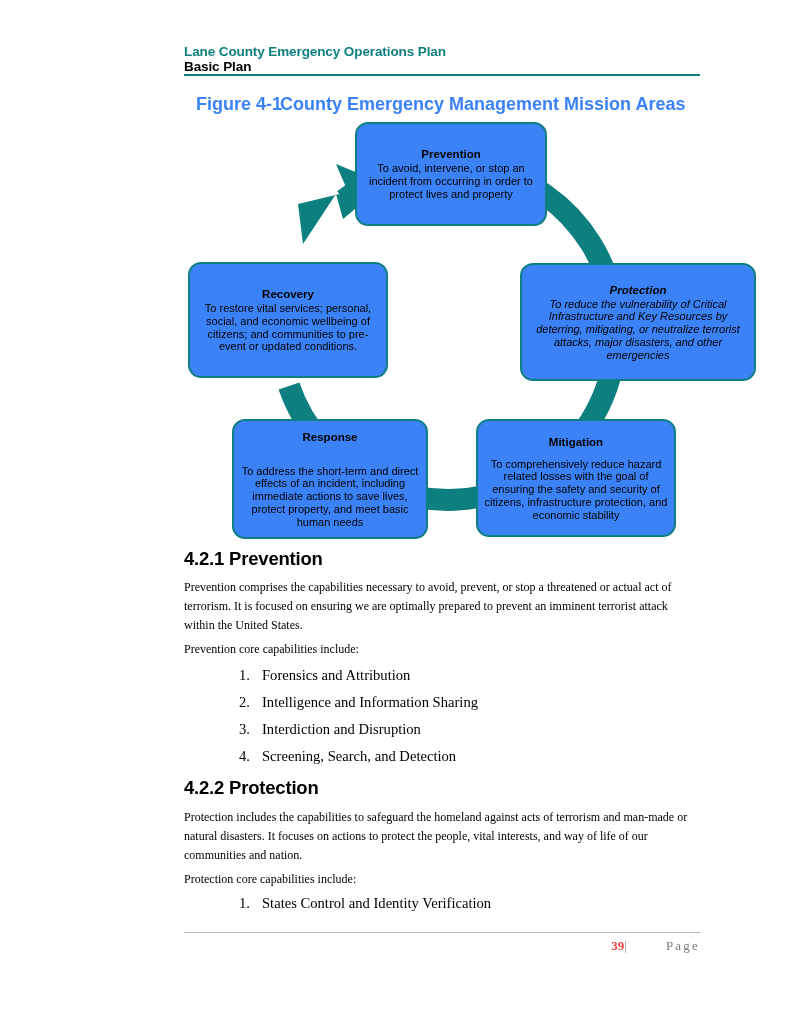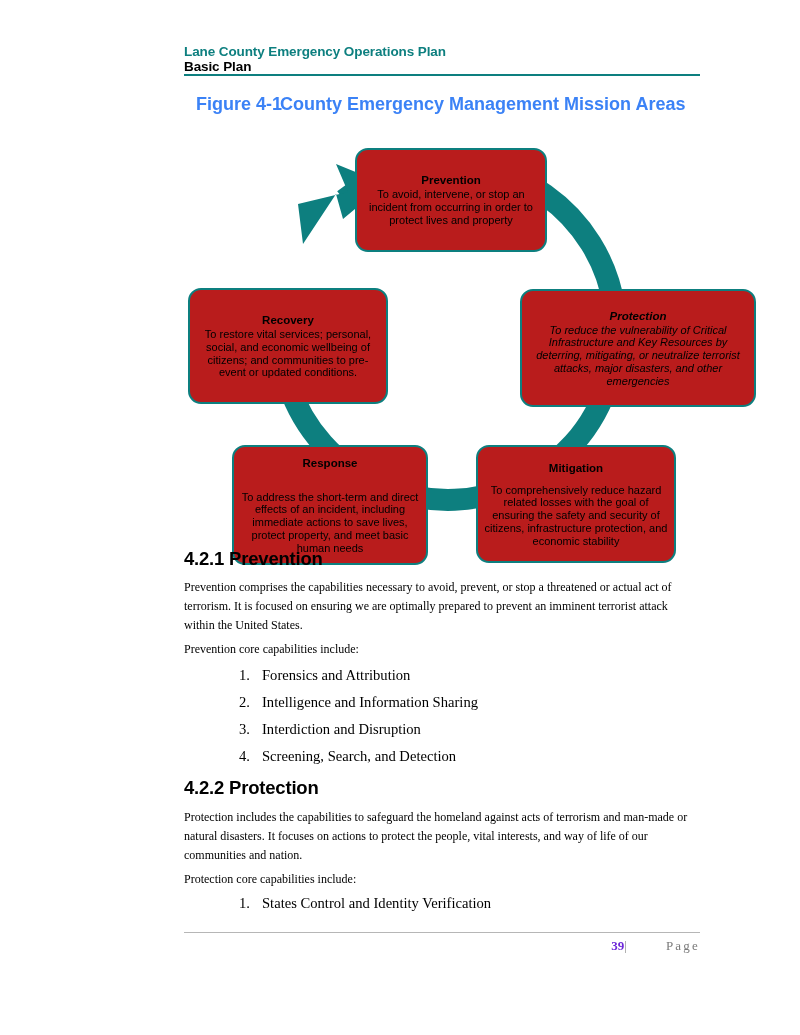--- a/index.html
+++ b/index.html
@@ -61,32 +61,31 @@
     left: 180px;
     top: 118px;
     width: 548px;
     height: 428px;
   }
   .figure svg { position: absolute; left: 0; top: 0; }
 
   .node {
     position: absolute;
     box-sizing: border-box;
-    background: #b91c1c;
+    background: #3b82f6;
     border: 2px solid #0d7f7f;
     border-radius: 13px;
     font-family: "Liberation Sans", sans-serif;
     color: #000000;
     text-align: center;
     display: flex;
     flex-direction: column;
     justify-content: center;
     align-items: center;
     padding: 4px 6px;
-    margin-top: 26px;
   }
   .node-title {
     font-weight: bold;
     font-size: 11.5px;
     line-height: 14px;
     margin-bottom: 1px;
   }
   .node-desc {
     font-size: 11px;
     line-height: 12.8px;
@@ -158,21 +157,21 @@
     position: absolute;
     left: 184px;
     top: 932px;
     width: 516px;
     border-top: 1px solid #b6b6b6;
     padding-top: 5px;
     text-align: right;
     font-family: "Liberation Serif", serif;
     font-size: 13px;
   }
-  .footer .pno  { font-weight: bold; color: #6d28d9; text-align: center; }
+  .footer .pno  { font-weight: bold; color: #ef4444; text-align: center; }
   .footer .sep  { color: #8a8a8a; }
   .footer .pword{ color: #7a7a7a; letter-spacing: 2.2px; margin-left: 39px; }
 </style>
 </head>
 <body>
 
 <div class="page">
 
   <div class="header">
     <span class="header-left">Lane County Emergency Operations Plan</span>

